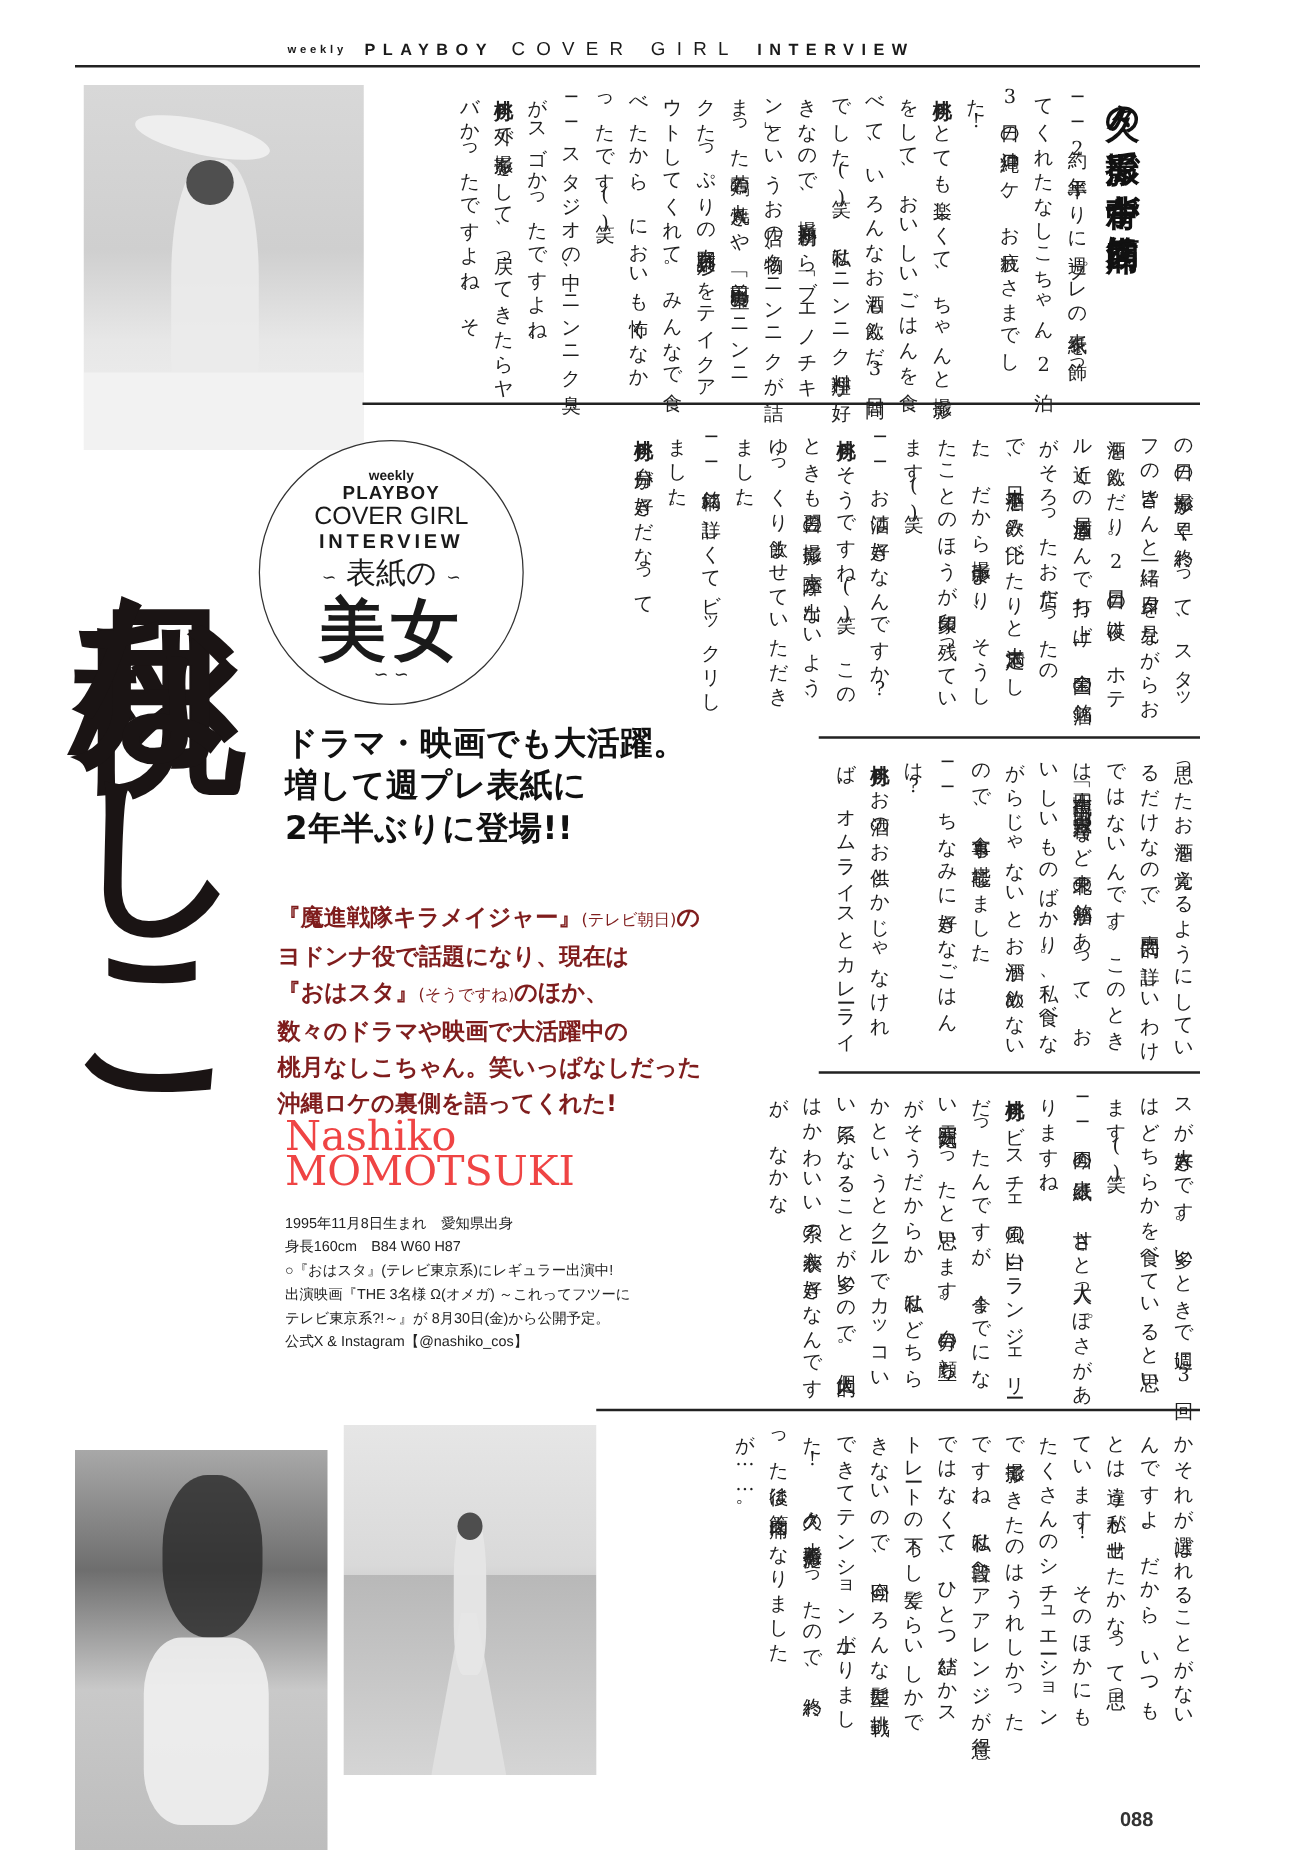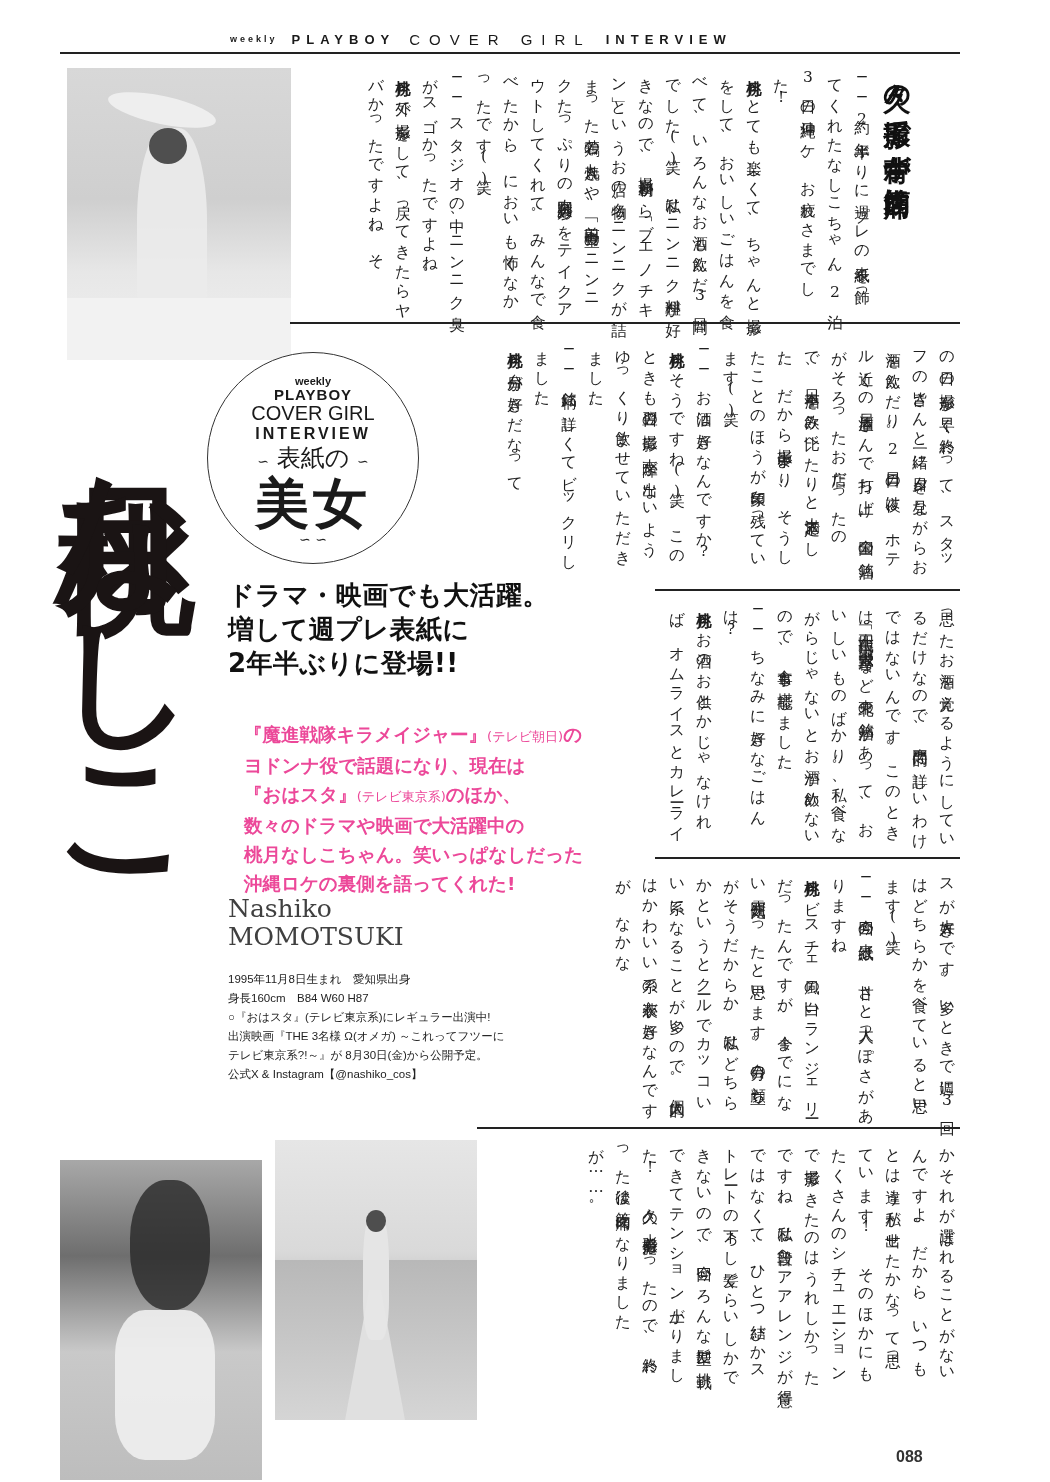--- a/index.html
+++ b/index.html
@@ -39,33 +39,33 @@
     font-size: 140px; line-height: 160px; letter-spacing: -8px; color: #1a1414; }
 
   
   .badge { position: absolute; left: 207px; top: 352px; width: 212px; height: 212px; border-radius: 50%;
     border: 1px solid #333; background: #fff; text-align: center; }
   .badge .b-weekly { margin-top: 22px; font-family: "Liberation Sans", sans-serif; font-weight: 700; font-size: 11px; }
   .badge .b-playboy { font-family: "Liberation Sans", sans-serif; font-weight: 900; font-size: 15px; letter-spacing: 1px; line-height: 15px; }
   .badge .b-cover { font-family: "Liberation Sans", sans-serif; font-weight: 300; font-size: 20px; line-height: 22px; }
   .badge .b-interview { font-family: "Liberation Sans", sans-serif; font-weight: 900; font-size: 16px; letter-spacing: 3px; line-height: 20px; }
   .badge .b-sub { font-family: "DejaVu Serif", serif; font-size: 24px; line-height: 28px; }
-  .badge .b-main { font-family: Liberation Sans, sans-serif; font-size: 54px; line-height: 56px; font-weight: 700; letter-spacing: 4px; }
+  .badge .b-main { font-family: Liberation Serif, serif; font-size: 54px; line-height: 56px; font-weight: 700; letter-spacing: 4px; }
   .badge .orn { font-size: 14px; color: #222; }
 
   
   .lead-title { position: absolute; left: 228px; top: 578px; width: 420px;
     font-family: "DejaVu Sans", sans-serif; font-weight: 900; font-size: 26px; line-height: 34px; color: #111; letter-spacing: 0.5px; }
-  .lead-body { position: absolute; left: 244px; top: 720px; width: 430px;
-    font-family: "DejaVu Sans", sans-serif; font-weight: 700; font-size: 18.5px; line-height: 29px; color: #ec4899; }
+  .lead-body { position: absolute; left: 222px; top: 720px; width: 430px;
+    font-family: "DejaVu Sans", sans-serif; font-weight: 700; font-size: 18.5px; line-height: 29px; color: #7f1d1d; }
   .lead-body .small { font-size: 13px; font-weight: 500; }
 
   
   .prof-name { position: absolute; left: 228px; top: 895px; font-family: "DejaVu Serif", serif;
-    font-size: 25px; line-height: 28px; color: #404040; }
+    font-size: 33px; line-height: 28px; color: #ef4444; }
   .prof-info { position: absolute; left: 228px; top: 970px; width: 330px; font-family: "Liberation Sans", sans-serif;
     font-size: 11.5px; line-height: 19px; color: #222; }
 
   .pagenum { position: absolute; left: 896px; top: 1448px; font-family: "Liberation Sans", sans-serif;
     font-weight: 700; font-size: 16px; color: #333; }
 </style>
 </head>
 <body>
 
 <div class="header">
@@ -119,21 +119,21 @@
 <div class="rule" style="left:655px;top:589px;width:305px;"></div>
 
 <div class="lead-title">
   <div>ドラマ・映画でも大活躍。</div>
   <div>増して週プレ表紙に</div>
   <div>2年半ぶりに登場!!</div>
 </div>
 <div class="lead-body">
   <div><span>『魔進戦隊キラメイジャー』</span><span class="small">(テレビ朝日)</span><span>の</span></div>
   <div>ヨドンナ役で話題になり、現在は</div>
-  <div><span>『おはスタ』</span><span class="small">(テレビ東京系)</span><span>のほか、</span></div>
+  <div><span>『おはスタ』</span><span class="small">(そうですね)</span><span>のほか、</span></div>
   <div>数々のドラマや映画で大活躍中の</div>
   <div>桃月なしこちゃん。笑いっぱなしだった</div>
   <div>沖縄ロケの裏側を語ってくれた!</div>
 </div>
 
 <div class="vcol" style="left:660px;top:600px;height:250px;width:300px;">
   <span>思ったお酒を覚えるようにしているだけなので、専門的に詳しいわけではないんです。このときは「十四代」「田酒」「飛露喜」など東北の銘酒があって、おいしいものばかり。私、食べながらじゃないとお酒が飲めないので、食事も堪能しました。</span><br>
   <span>──ちなみに好きなごはんは?</span><br>
   <span class="spk">桃月</span>　<span>お酒のお供とかじゃなければ、オムライスとカレーライ</span>
 </div>

